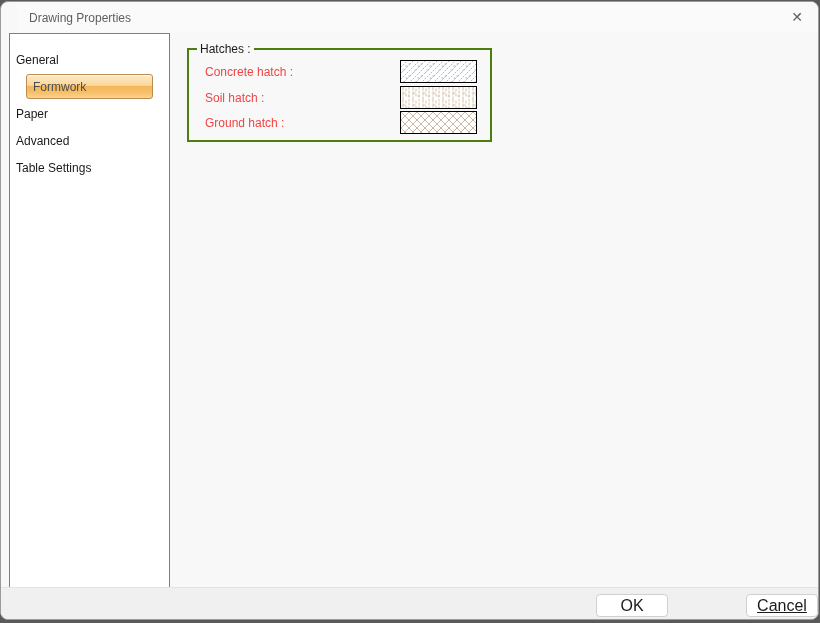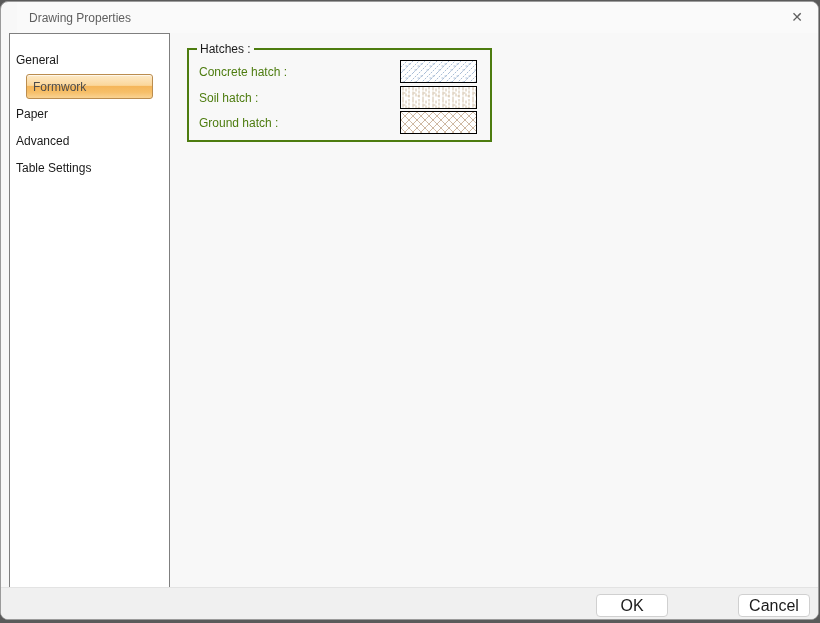--- a/index.html
+++ b/index.html
@@ -66,23 +66,23 @@
     width: 305px; height: 94px;
     border: 2px solid #4d7c0f;
   }
   .groupbox .legend {
     position: absolute; top: -8px; left: 8px;
     background: #f8f8f8; padding: 0 3px;
     color: #1a1a1a;
   }
   .hatch-row { position: absolute; left: 0; width: 100%; height: 23px; }
   .hatch-row .hatch-label {
-    position: absolute; left: 10px; top: 50%;
+    position: absolute; left: 16px; top: 50%;
     transform: translateY(-50%);
-    color: #4d7c0f;
+    color: #ef4444;
   }
   .swatch {
     position: absolute; right: 13px; top: 0;
     width: 77px; height: 23px;
     background: #ffffff;
     border: 1px solid #000000;
   }
   .swatch svg { display: block; }
   
   .footer {
@@ -96,21 +96,21 @@
     background: #ffffff;
     border: 1px solid #d0d0d0;
     border-radius: 4px;
     font-family: "Liberation Sans", sans-serif;
     font-size: 16px;
     color: #1a1a1a;
     text-align: center;
     line-height: 21px;
   }
   .btn-ok { right: 150px; }
-  .btn-cancel { right: 8px; }
+  .btn-cancel { right: 0; text-decoration: underline; }
 </style>
 </head>
 <body>
 
 <div class="window">
 
   <div class="titlebar">
     <span class="title">Drawing Properties</span>
     <div class="close-btn">
       <span>✕</span>

